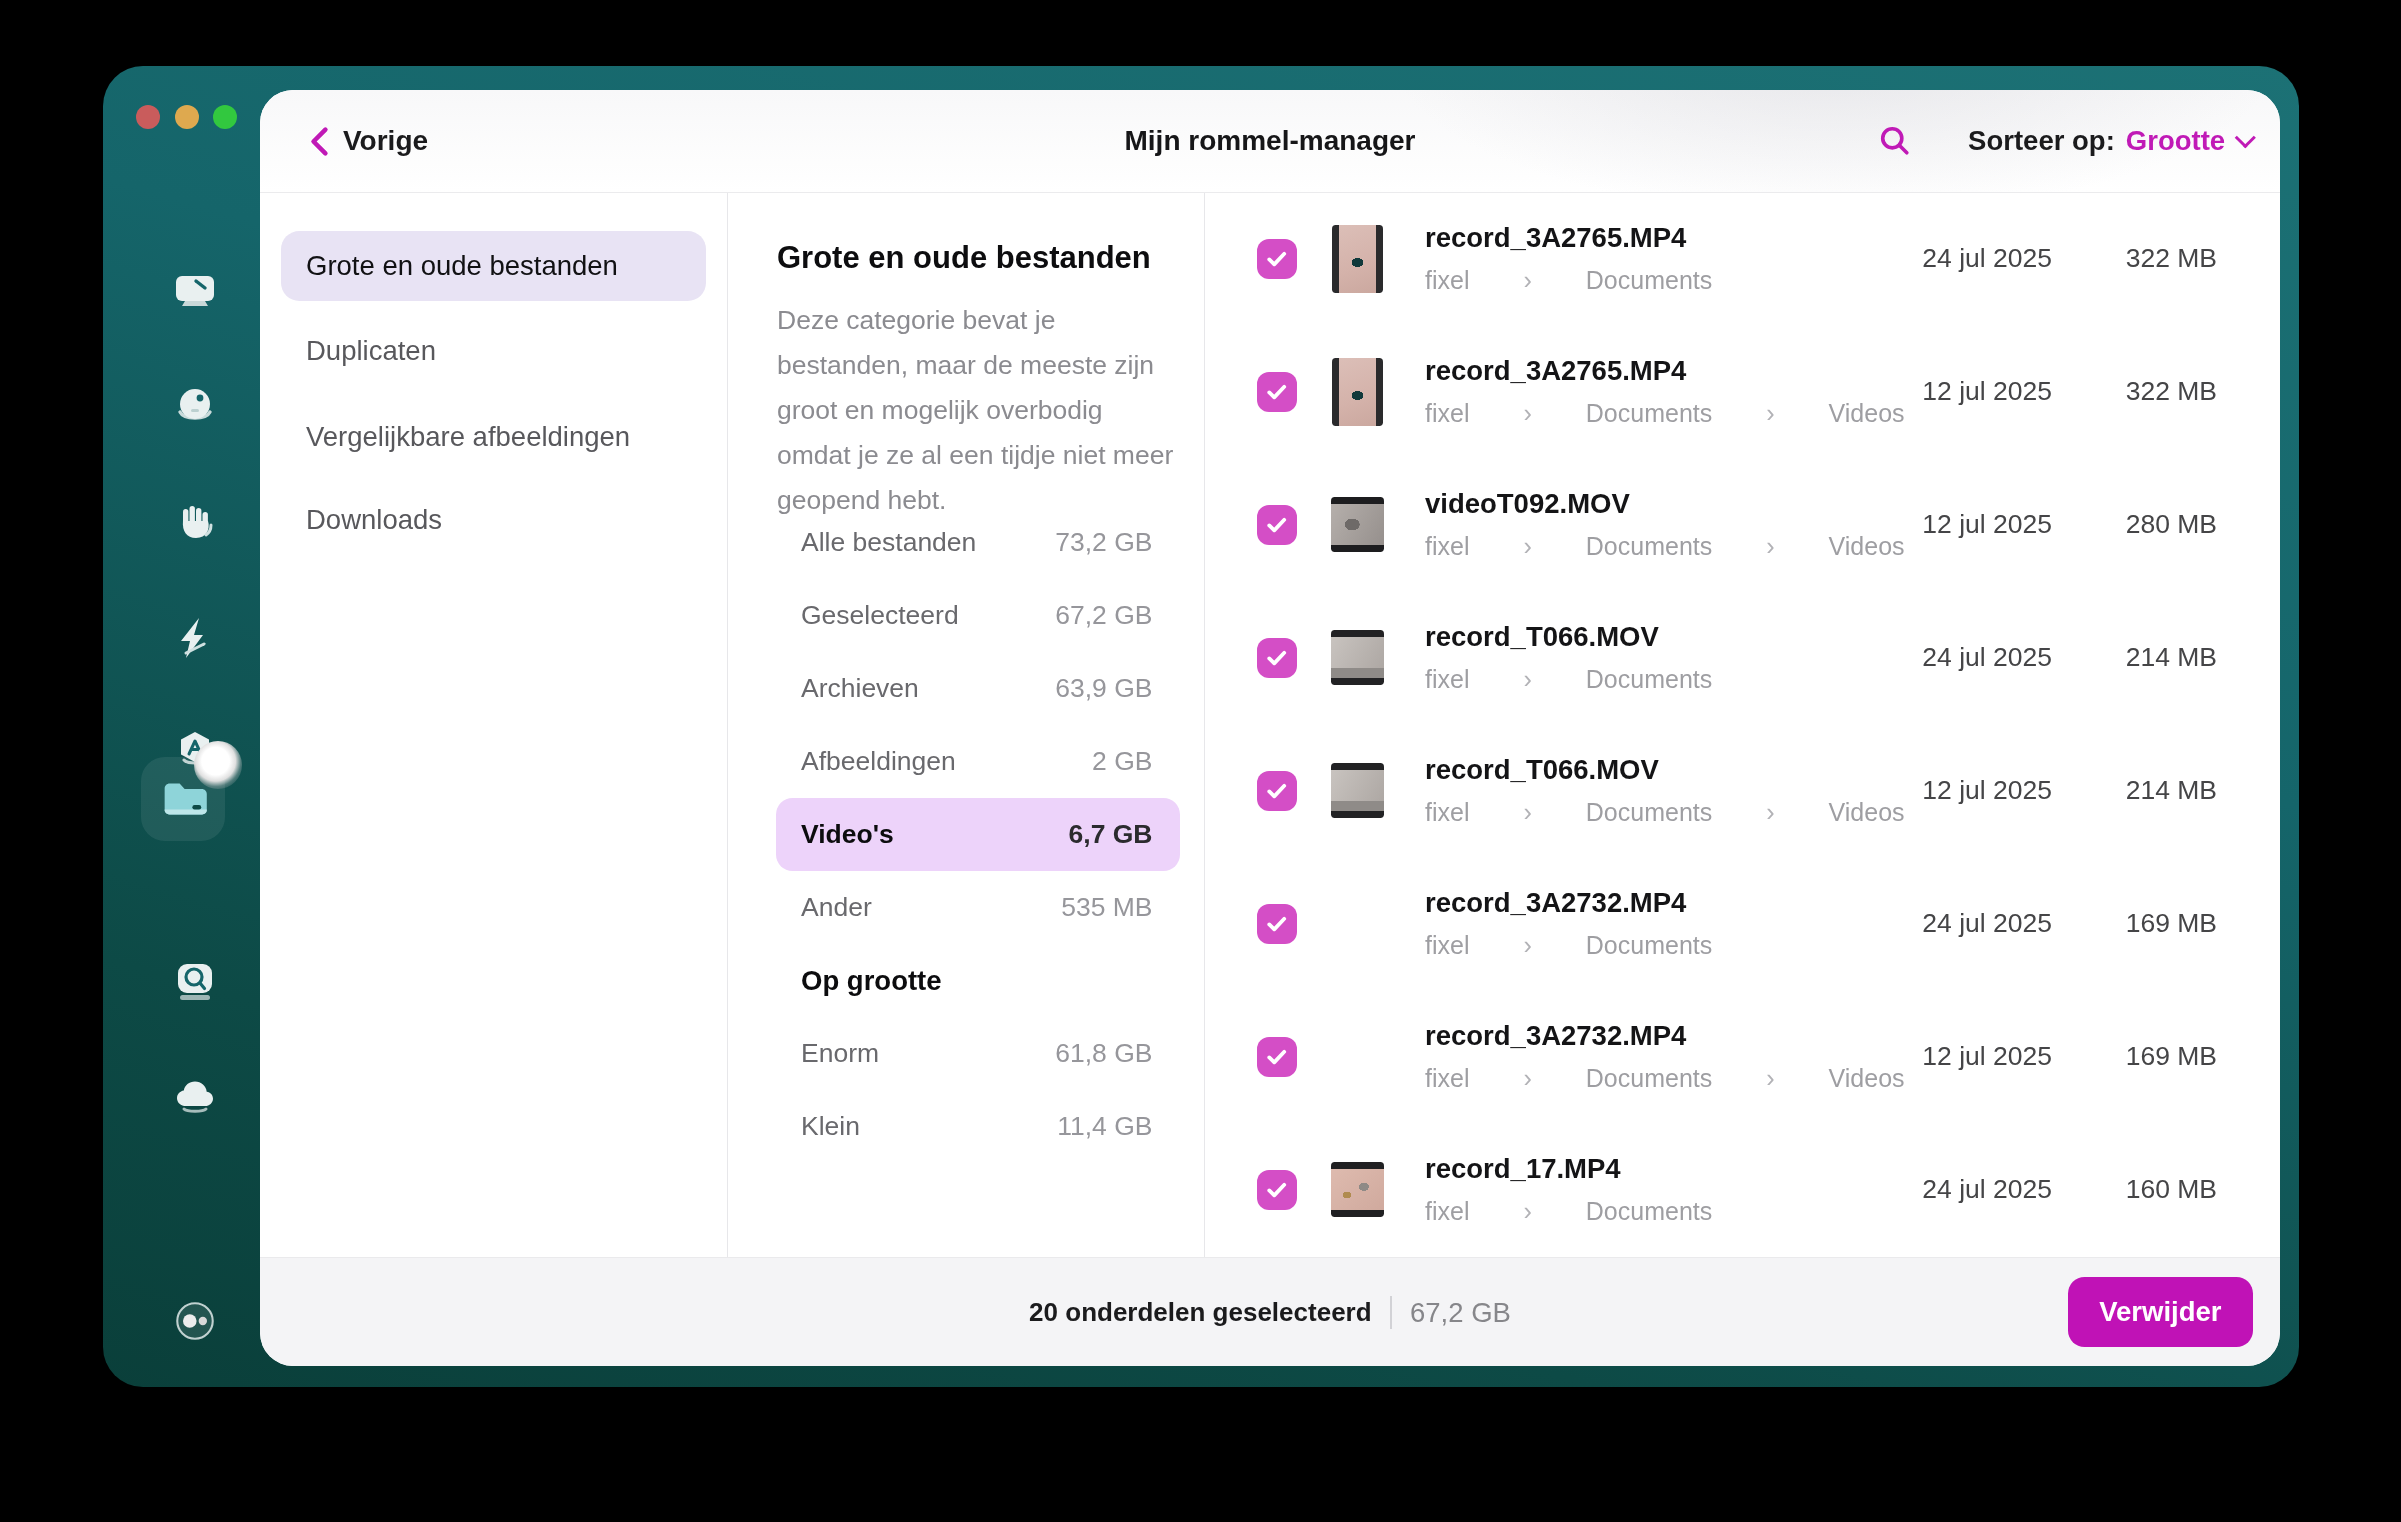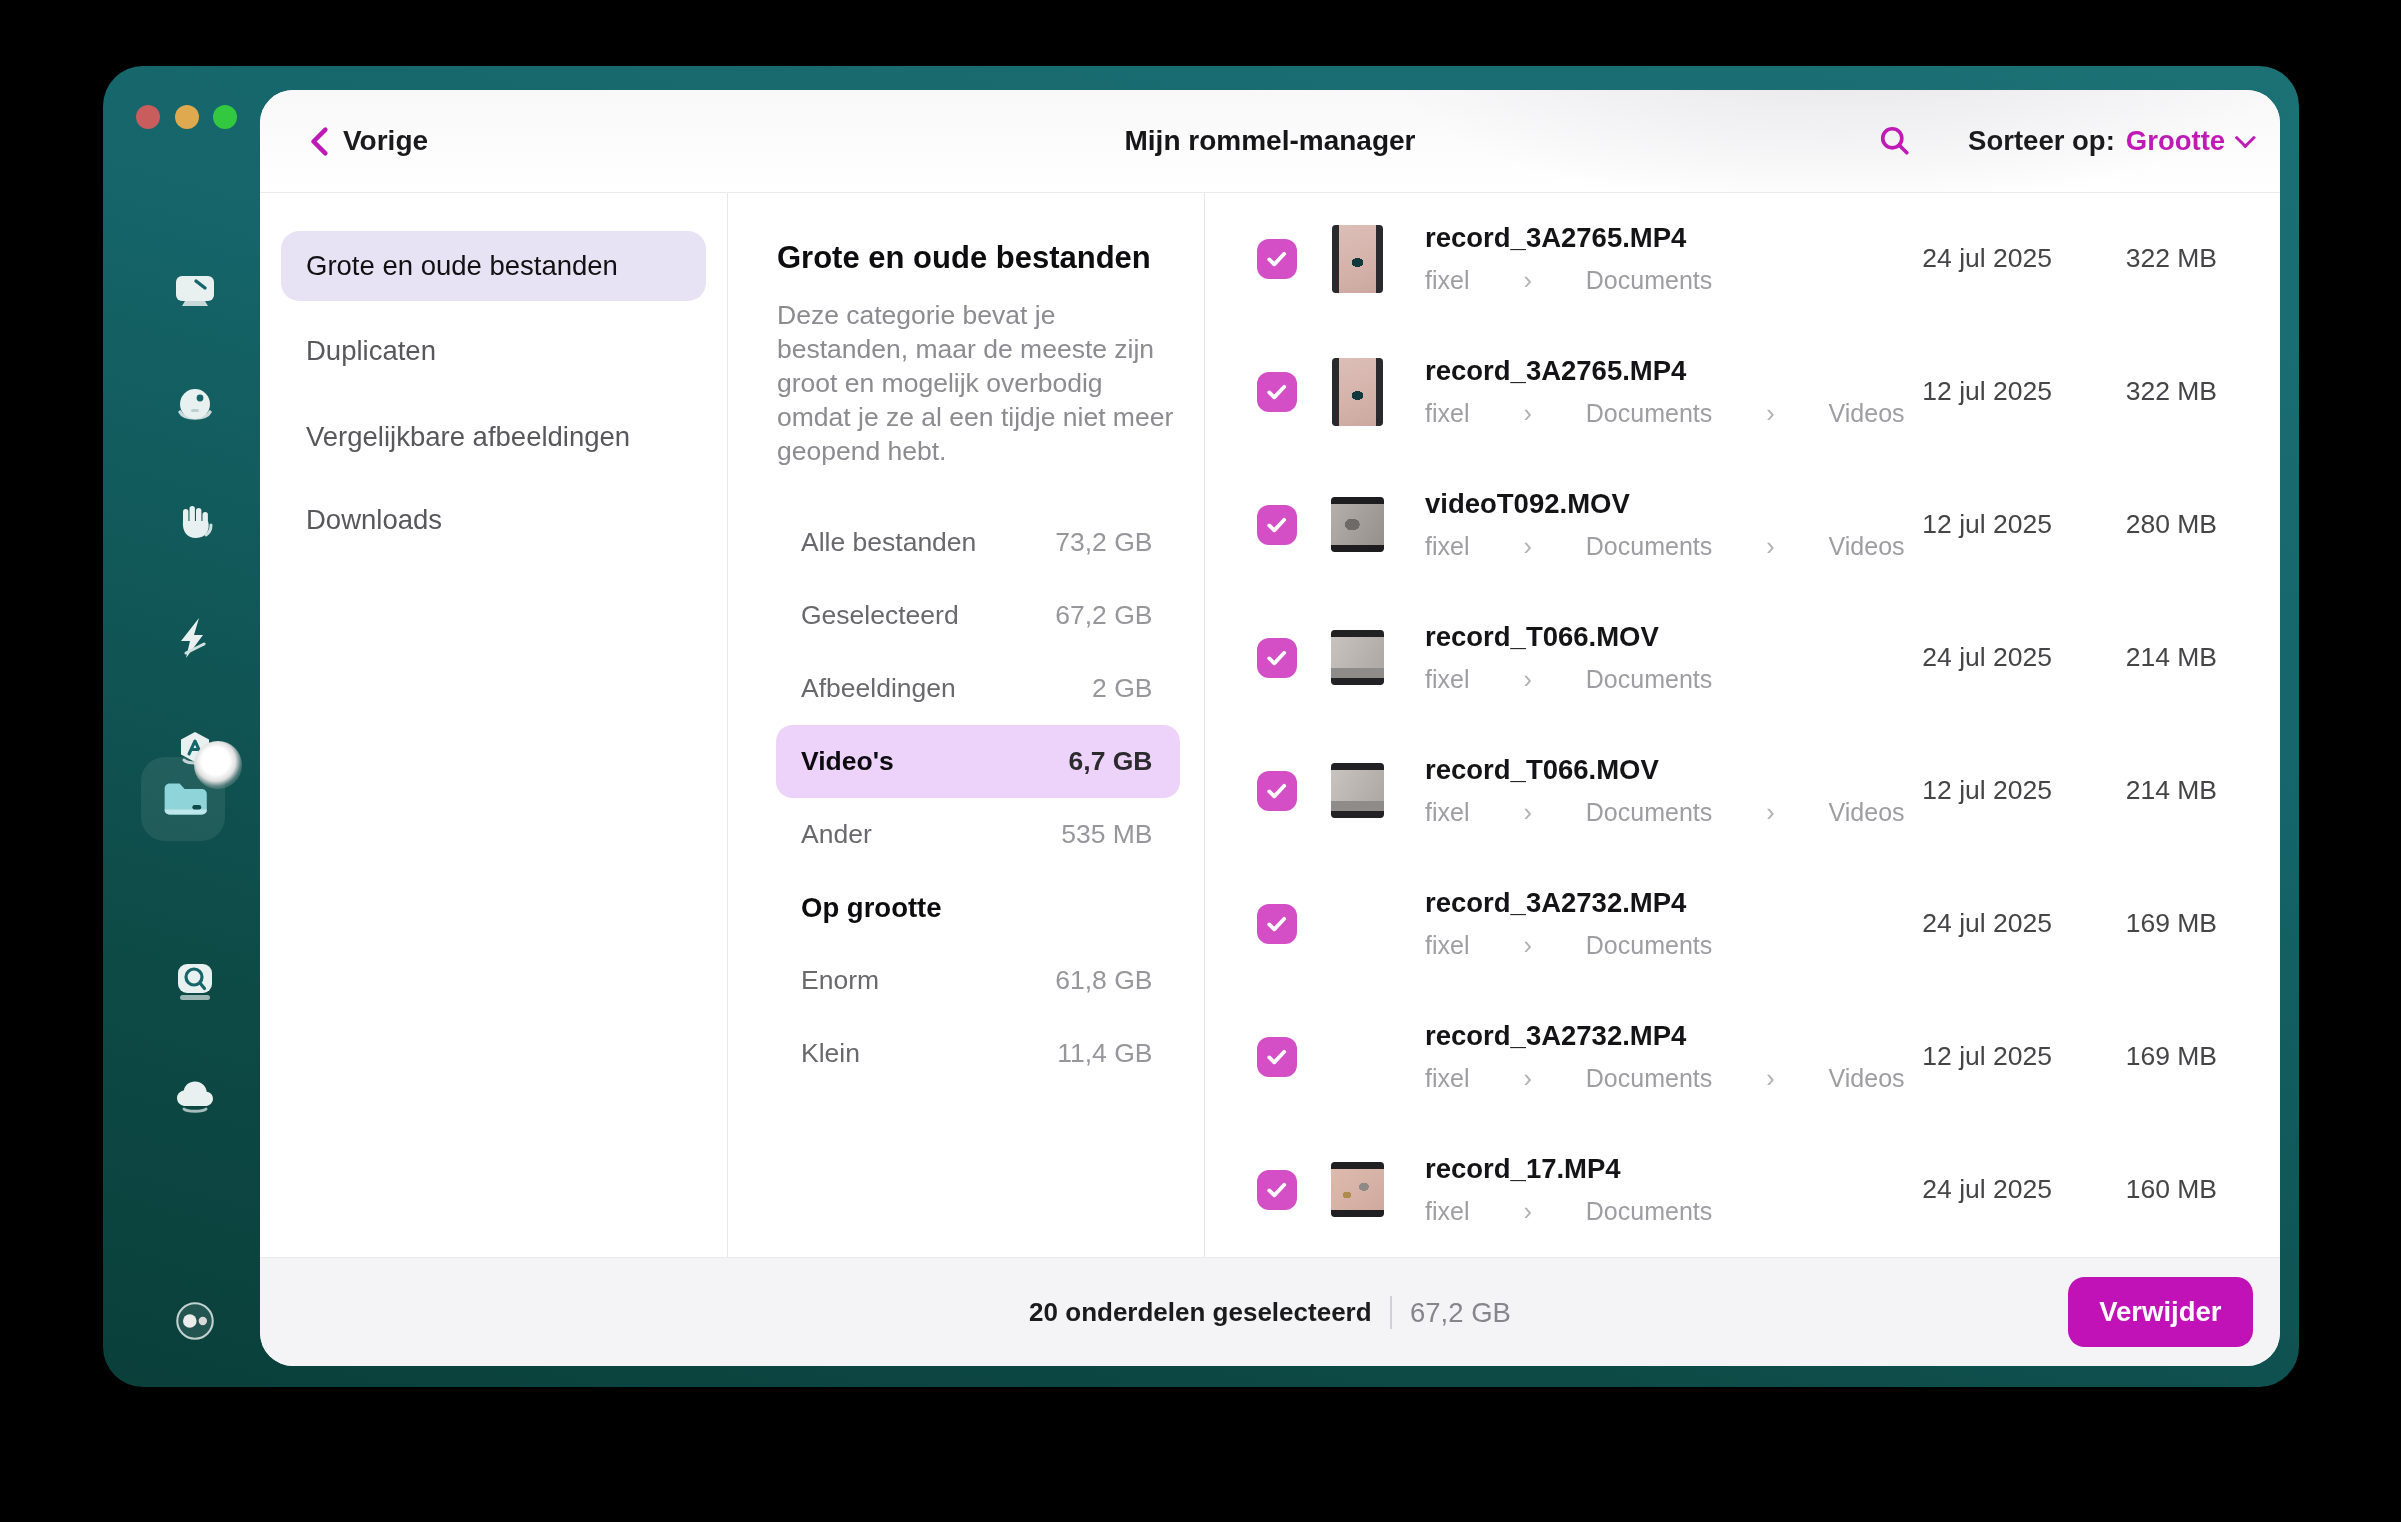--- a/index.html
+++ b/index.html
@@ -59,21 +59,21 @@
   .vdiv2 { position:absolute; left:944px; top:103px; bottom:109px; width:0.9px; background:#e7e7ea; }
 
   
   .nav { position:absolute; left:0; top:102px; width:467px; bottom:109px; }
   .nav-item { position:absolute; left:21px; width:425px; height:70px; border-radius:18.3px; display:flex; align-items:center; padding-left:25px; font-size:27.5px; color:#58585c; }
   .nav-item.selected { background:#e8e3f4; color:#111113; }
 
   
   .mid { position:absolute; left:467px; top:102px; width:477px; bottom:109px; }
   .mid-title { position:absolute; left:50px; top:48px; font-size:31px; font-weight:bold; color:#0d0d0f; }
-  .mid-desc { position:absolute; left:50px; top:106px; width:403px; font-size:26.5px; line-height:34px; color:#8b8b90; }
+  .mid-desc { position:absolute; left:50px; top:106px; width:403px; font-size:26.5px; line-height:45px; color:#8b8b90; }
   .stats { position:absolute; left:0; top:314px; right:0;padding-left:23px; }
   .stat-row { height:73px; margin:0 24px 0 26px; padding:0 27.5px 0 25px; display:flex; align-items:center; border-radius:16.5px; }
   .stat-label { flex:1; font-size:26.5px; color:#69696d; }
   .stat-value { font-size:26.5px; color:#96969b; }
   .stat-row.kind-section .stat-label { font-size:27.5px; font-weight:bold; color:#0c0c0e; }
   .stat-row.selected { background:#edd3fa; }
   .stat-row.selected .stat-label { font-weight:bold; color:#0c0c0e; }
   .stat-row.selected .stat-value { font-weight:bold; color:#2b2b2e; }
 
   
@@ -272,20 +272,24 @@
             <span class="stat-label">Alle bestanden</span>
             <span class="stat-value">73,2 GB</span>
           </div>
 
           <div class="stat-row kind-stat">
             <span class="stat-label">Geselecteerd</span>
             <span class="stat-value">67,2 GB</span>
           </div>
 
 
+          <div class="stat-row kind-stat">
+            <span class="stat-label">Archieven</span>
+            <span class="stat-value">63,9 GB</span>
+          </div>
 
           <div class="stat-row kind-stat">
             <span class="stat-label">Afbeeldingen</span>
             <span class="stat-value">2 GB</span>
           </div>
 
           <div class="stat-row kind-stat selected">
             <span class="stat-label">Video's</span>
             <span class="stat-value">6,7 GB</span>
           </div>

